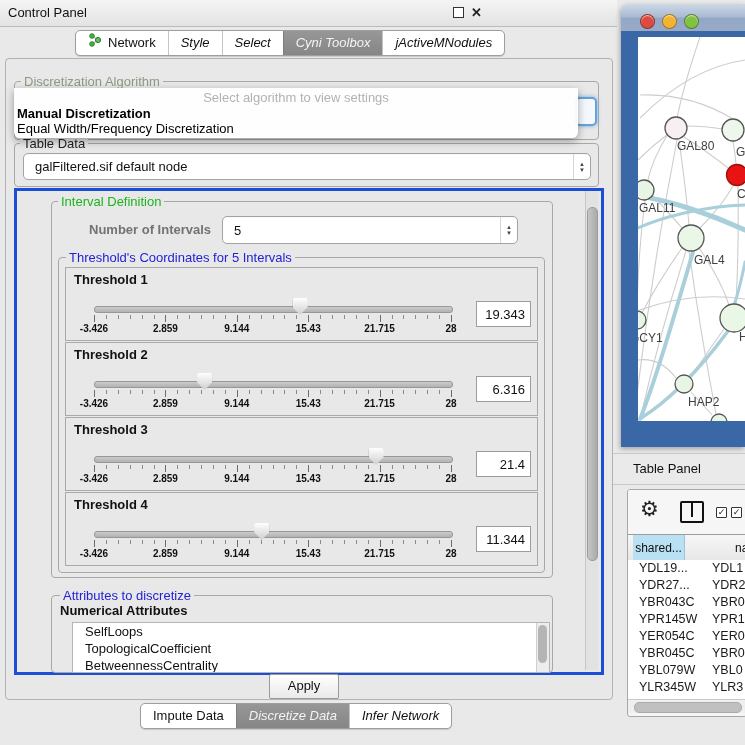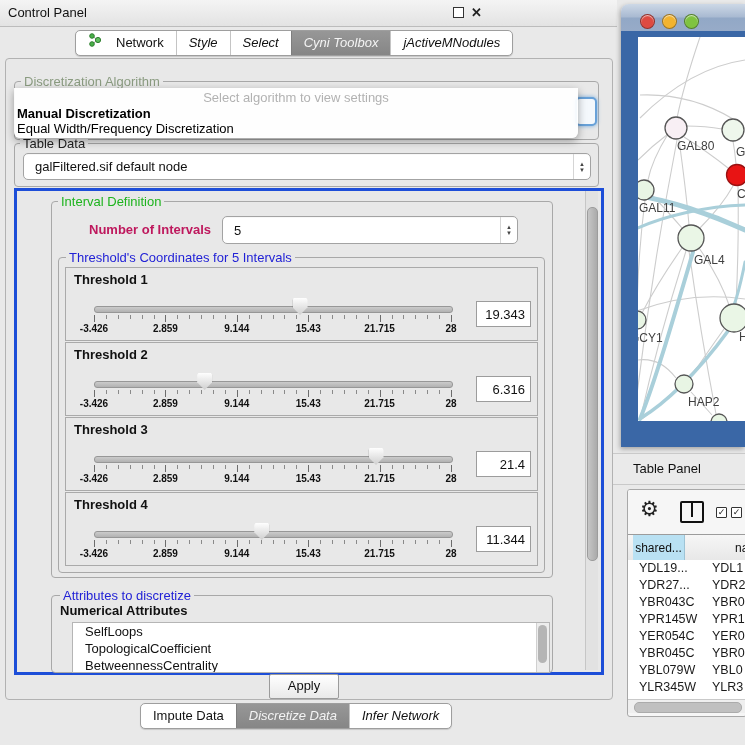--- a/index.html
+++ b/index.html
@@ -9,21 +9,21 @@
 
   
   .cp-titlebar{left:0;top:0;width:617px;height:26px;background:linear-gradient(#f4f4f4,#e3e3e3);border-bottom:1px solid #bcbcbc;}
   .cp-title{left:8px;top:0;line-height:26px;font-size:13px;color:#111;}
   .winbtns{right:135px;top:6px;display:flex;gap:7px;align-items:center;}
   .floatbtn{width:9px;height:9px;border:1.5px solid #333;display:inline-block;background:#fff;}
   .closebtn{font-size:13px;font-weight:bold;color:#222;line-height:13px;}
 
   
   .tabgroup{display:flex;background:#fff;border:1px solid #9e9e9e;border-radius:5px;overflow:hidden;box-shadow:0 1px 1px rgba(0,0,0,.15);}
-  .seg{padding:0 12px;font-size:13px;line-height:24px;color:#111;display:flex;align-items:center;gap:14px;cursor:default;}
+  .seg{padding:0 12px;font-size:13px;line-height:24px;color:#111;display:flex;align-items:center;gap:6px;cursor:default;}
   .seg + .seg{border-left:1px solid #c4c4c4;font-style:italic;}
   .seg.sel{background:linear-gradient(#979797,#868686);color:#f4f4f4;border-left-color:#7e7e7e;}
   .toptabs{left:75px;top:30px;}
   .bottabs{left:140px;top:703px;}
 
   
   .content-panel{left:5px;top:58px;width:606px;height:640px;background:#e8e8e8;border:1px solid #b2b2b2;border-radius:4px;}
 
   .grouplabel{position:absolute;font-size:13px;background:#e8e8e8;padding:0 3px;white-space:nowrap;}
   .gbox{position:absolute;border:1px solid #a8a8a8;border-radius:4px;}
@@ -150,21 +150,21 @@
           <span>▲</span>
           <span>▼</span>
         </span>
     </div>
 
     <div class="abs viewport" style="left:8px;top:129px;">
 
       <div class="gbox" style="left:34px;top:10px;width:500px;height:375px;"></div>
       <span class="grouplabel green" style="left:41px;top:3px;">Interval Definition</span>
 
-      <span class="abs" style="left:72px;top:31px;font-size:13px;font-weight:bold;color:#be185d;">Number of Intervals</span>
+      <span class="abs" style="left:72px;top:31px;font-size:13px;font-weight:bold;color:#737373;">Number of Intervals</span>
       <div class="combo" style="left:205px;top:25px;width:294px;height:26px;">
         <span class="val">5</span>
         <span class="stepper">
             <span>▲</span>
             <span>▼</span>
           </span>
       </div>
 
       <div class="gbox" style="left:41px;top:66px;width:485px;height:314px;">
         <div>

